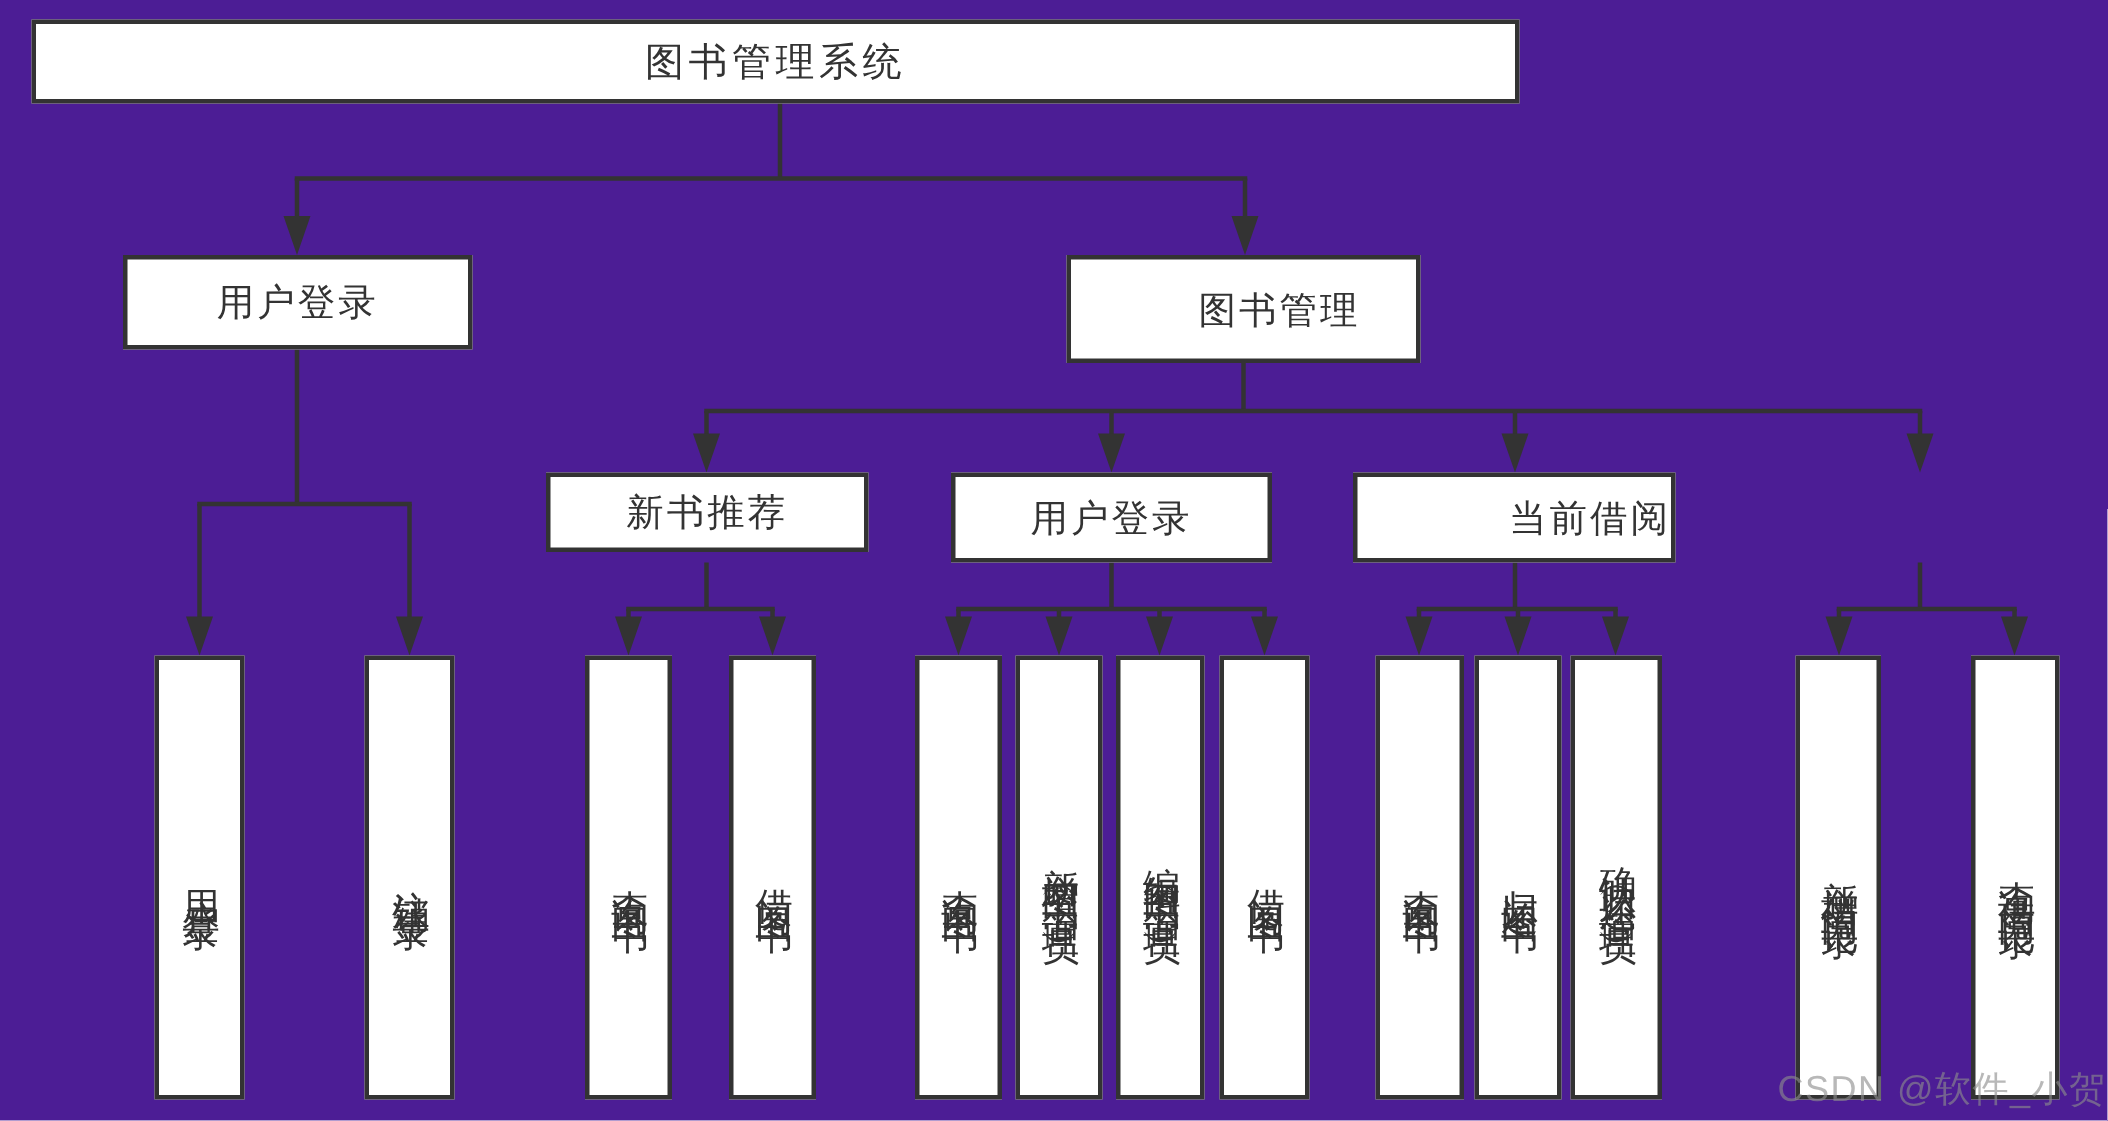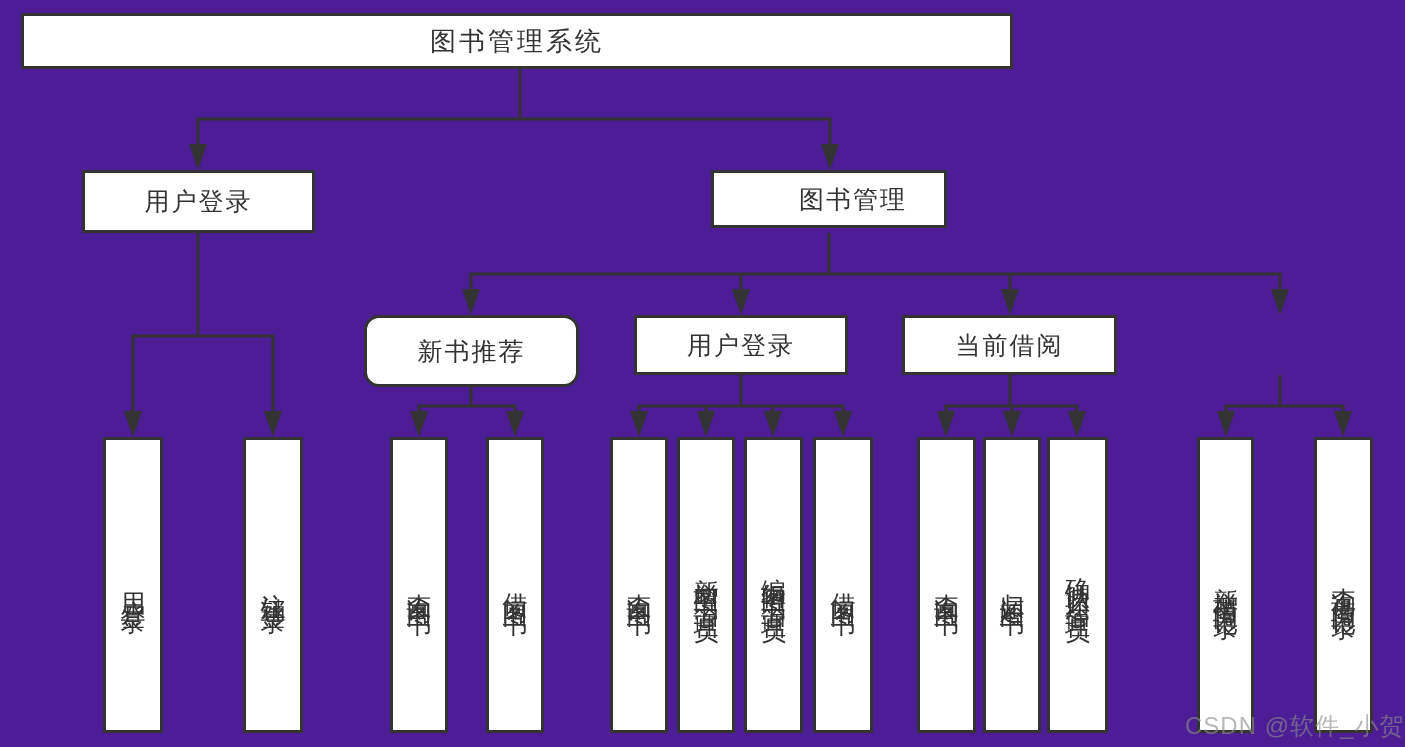--- a/index.html
+++ b/index.html
@@ -139,31 +139,31 @@
     </g>
   </svg>
 
   <div class="node root-box" style="left:21px; top:13px; width:992px; height:56px;">
     <span class="h-label">图书管理系统</span>
   </div>
 
   <div class="node" style="left:82px; top:170px; width:233px; height:63px;">
     <span class="h-label">用户登录</span>
   </div>
-  <div class="node" style="left:711px; top:170px; width:236px; height:58px;padding-left:48px;">
+  <div class="node" style="left:711px; top:170px; width:236px; height:72px;padding-left:48px;">
     <span class="h-label">图书管理</span>
   </div>
 
-  <div class="node" style="left:364px; top:315px; width:215px; height:72px;border-radius:15px;">
+  <div class="node" style="left:364px; top:315px; width:215px; height:53px;">
     <span class="h-label">新书推荐</span>
   </div>
   <div class="node" style="left:634px; top:315px; width:214px; height:60px;">
     <span class="h-label">用户登录</span>
   </div>
-  <div class="node" style="left:902px; top:315px; width:215px; height:60px;">
+  <div class="node" style="left:902px; top:315px; width:215px; height:60px;justify-content:flex-end;">
     <span class="h-label">当前借阅</span>
   </div>
 
   <div class="node leaf" style="left:103px; width:60px;">
     <span class="v-label">用户登录</span>
   </div>
   <div class="node leaf" style="left:243px; width:60px;">
     <span class="v-label">注销登录</span>
   </div>
   <div class="node leaf" style="left:390px; width:58px;">

